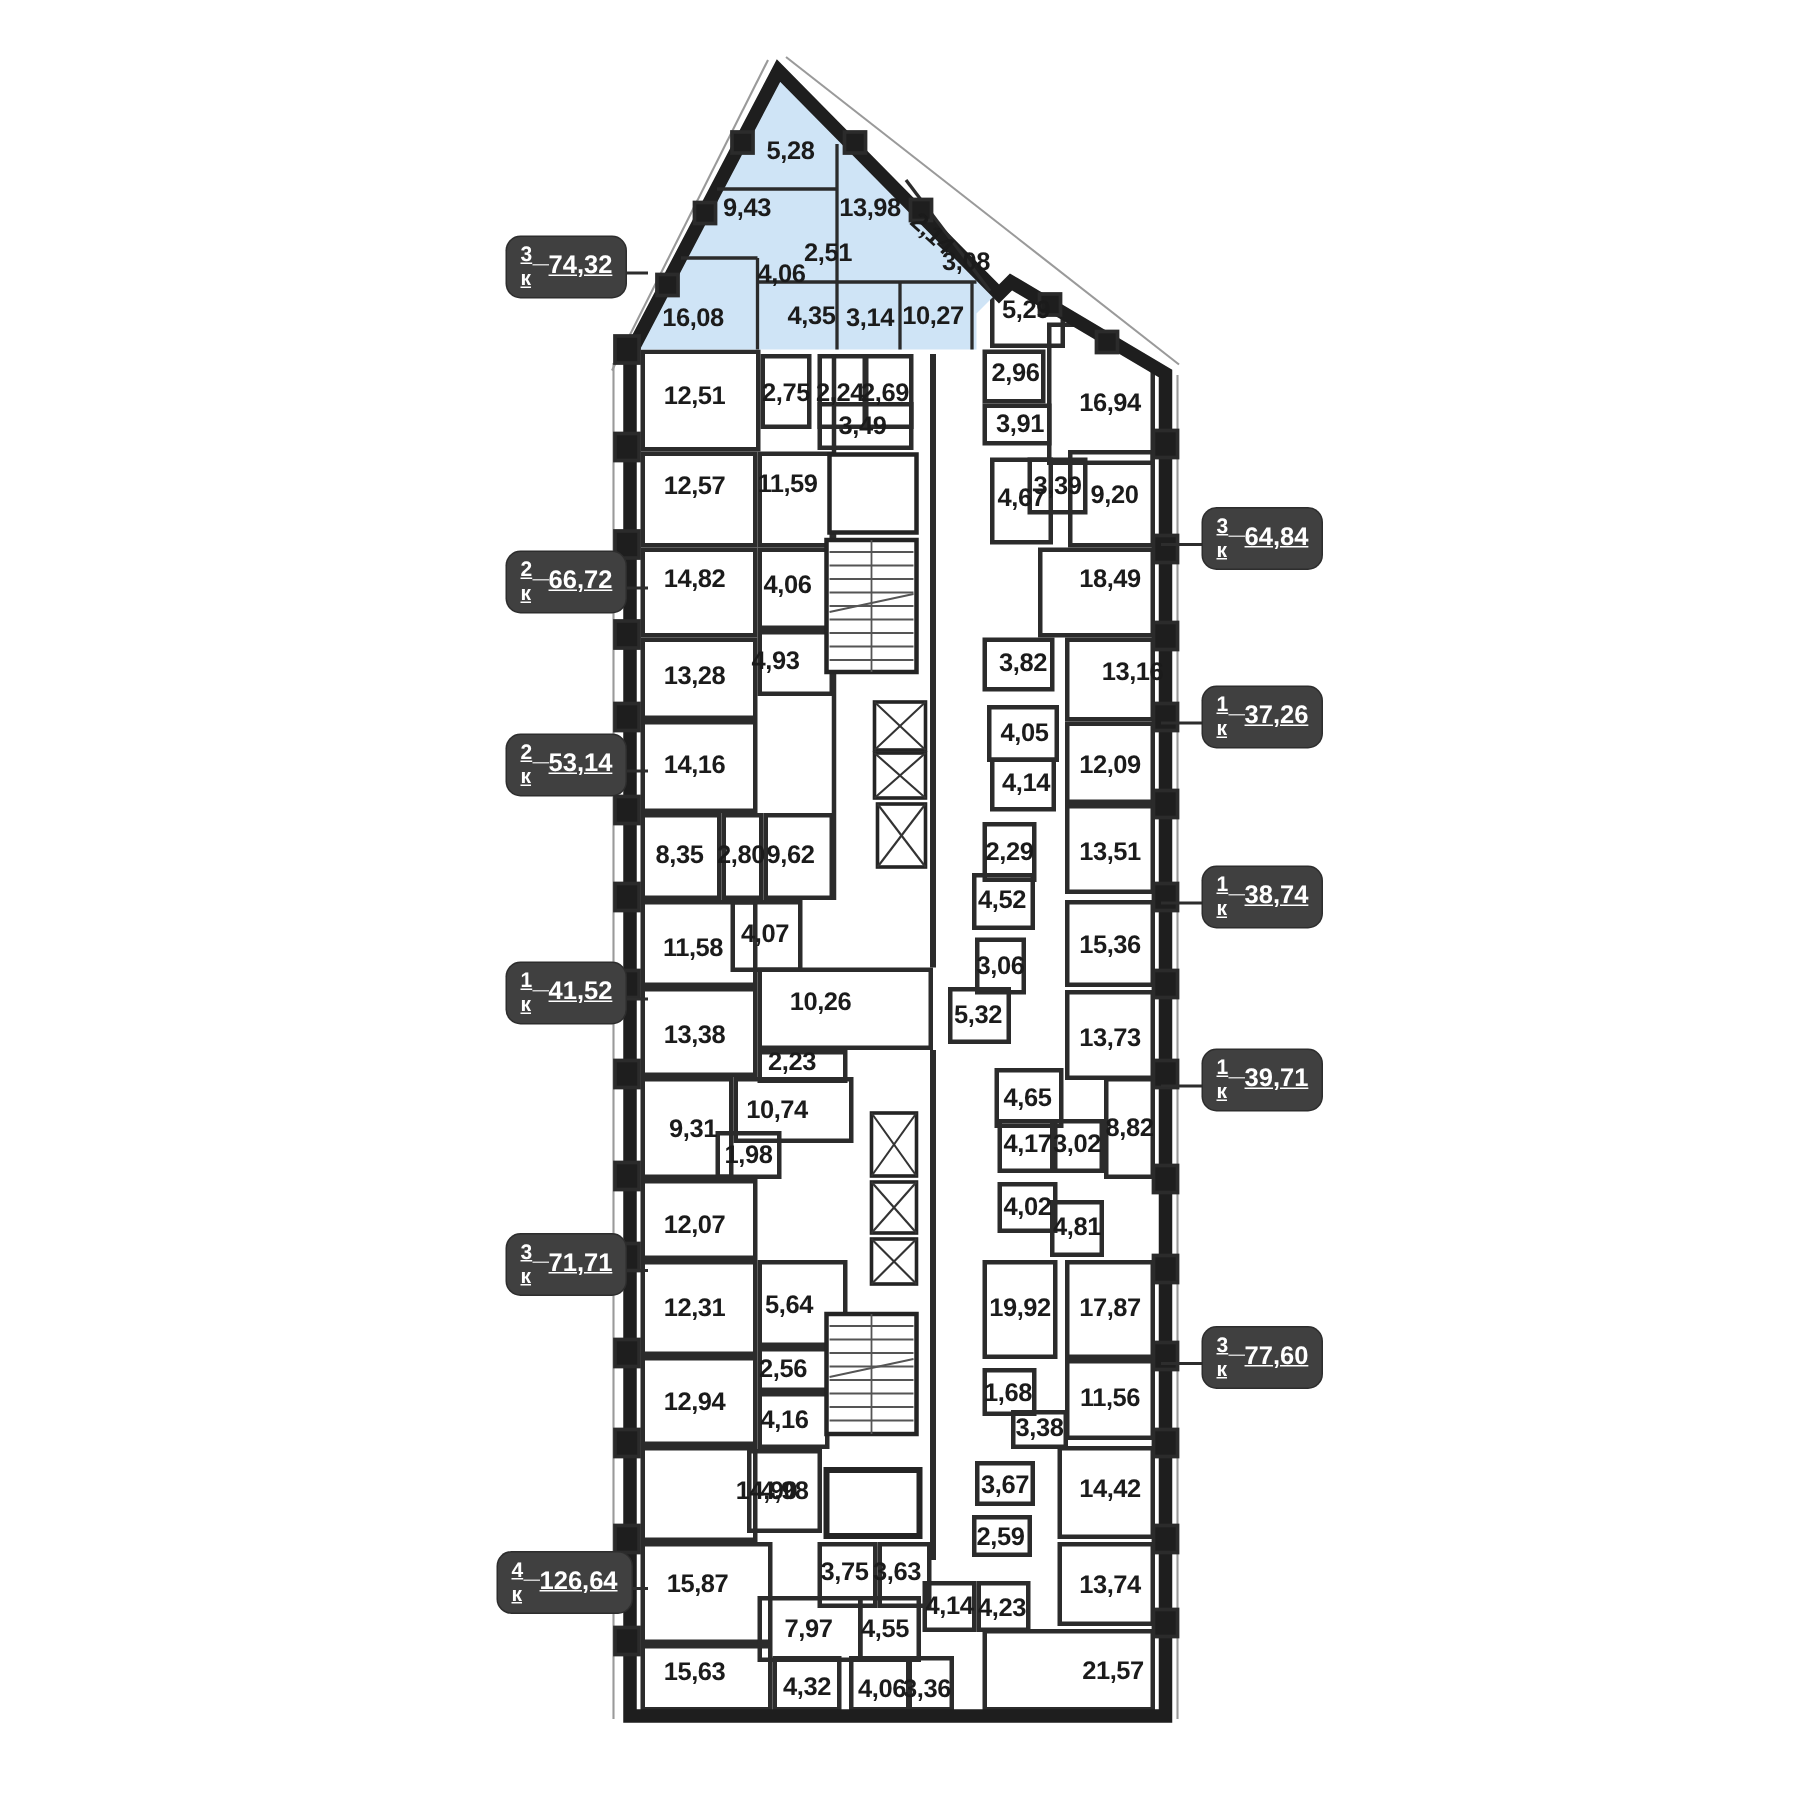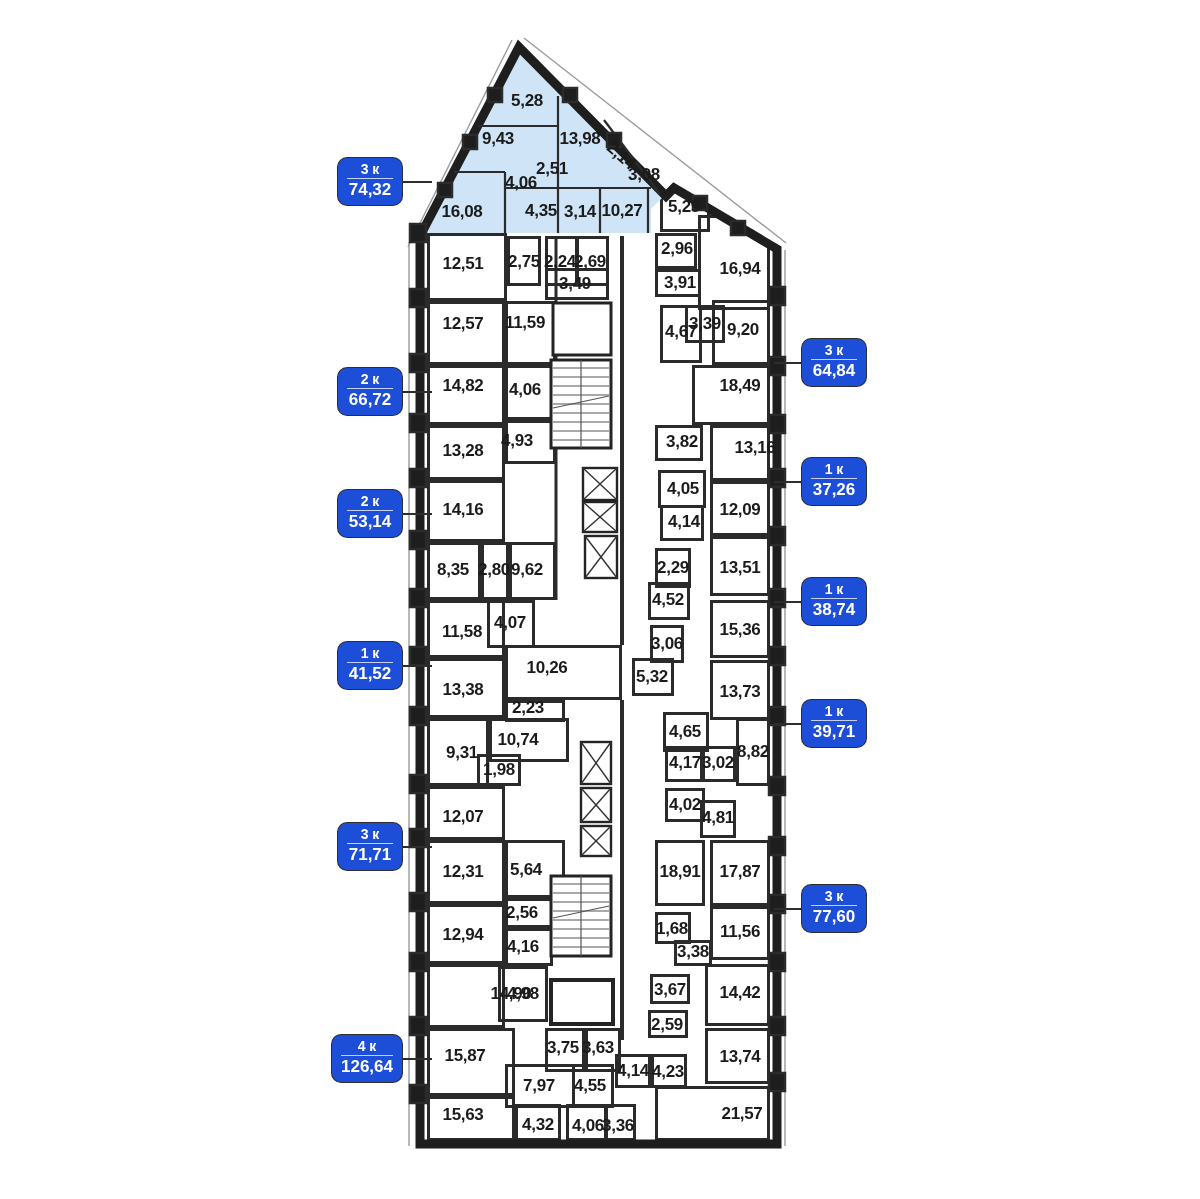--- a/index.html
+++ b/index.html
@@ -5,23 +5,23 @@
   html,body{margin:0;padding:0;background:#ffffff;}
   .plan{position:relative;width:1200px;height:1199px;background:#ffffff;overflow:hidden;
         font-family:"Liberation Sans",sans-serif;}
   .boxes-layer{position:absolute;inset:0;z-index:2;
         clip-path:polygon(420px 236px,519px 47px,666px 196px,674px 188px,777px 249px,777px 1144px,420px 1144px);}
   .room-box{position:absolute;border:3px solid #2b2b2b;box-sizing:border-box;background:transparent;}
   .walls-svg{position:absolute;inset:0;z-index:3;pointer-events:none;}
   .labels-layer{position:absolute;inset:0;z-index:4;}
   .room-label{position:absolute;transform:translate(-50%,-50%);white-space:nowrap;
         font-size:17px;font-weight:600;color:#1b1b1b;letter-spacing:-0.3px;}
-  .badge{position:absolute;z-index:6;background:#1d4ed8;color:#fff;border-radius:9px;
-        display:flex;flex-direction:column;align-items:center;padding:3px 9px 5px;min-width:46px;
-        box-shadow:0 0 0 1px #2d2d2d;}
+  .badge{position:absolute;z-index:6;background:#404040;color:#fff;border-radius:9px;
+        display:flex;align-items:center;padding:3px 9px 5px;min-width:46px;
+        box-shadow:0 0 0 1px #2d2d2d;text-decoration:underline;}
   .badge .r{font-size:14px;font-weight:700;line-height:1.15;}
   .badge .sep{width:100%;height:1px;background:rgba(255,255,255,.75);margin:1px 0 2px;}
   .badge .a{font-size:17px;font-weight:700;line-height:1.1;}
   .leader{position:absolute;height:2px;background:#2d2d2d;z-index:5;}
 </style>
 </head>
 <body>
 
 <div class="plan">
 
@@ -242,21 +242,21 @@
       <div class="room-label" style="left: 740px; top: 630px;">15,36</div>
       <div class="room-label" style="left: 667px; top: 644px;">3,06</div>
       <div class="room-label" style="left: 652px; top: 677px;">5,32</div>
       <div class="room-label" style="left: 740px; top: 692px;">13,73</div>
       <div class="room-label" style="left: 685px; top: 732px;">4,65</div>
       <div class="room-label" style="left: 685px; top: 763px;">4,17</div>
       <div class="room-label" style="left: 718px; top: 763px;">3,02</div>
       <div class="room-label" style="left: 753px; top: 752px;">8,82</div>
       <div class="room-label" style="left: 685px; top: 805px;">4,02</div>
       <div class="room-label" style="left: 718px; top: 818px;">4,81</div>
-      <div class="room-label" style="left: 680px; top: 872px;">18,91</div>
+      <div class="room-label" style="left: 680px; top: 872px;">19,92</div>
       <div class="room-label" style="left: 740px; top: 872px;">17,87</div>
       <div class="room-label" style="left: 672px; top: 929px;">1,68</div>
       <div class="room-label" style="left: 740px; top: 932px;">11,56</div>
       <div class="room-label" style="left: 693px; top: 952px;">3,38</div>
       <div class="room-label" style="left: 670px; top: 990px;">3,67</div>
       <div class="room-label" style="left: 740px; top: 993px;">14,42</div>
       <div class="room-label" style="left: 667px; top: 1025px;">2,59</div>
       <div class="room-label" style="left: 740px; top: 1057px;">13,74</div>
       <div class="room-label" style="left: 633px; top: 1071px;">4,14</div>
       <div class="room-label" style="left: 668px; top: 1072px;">4,23</div>

